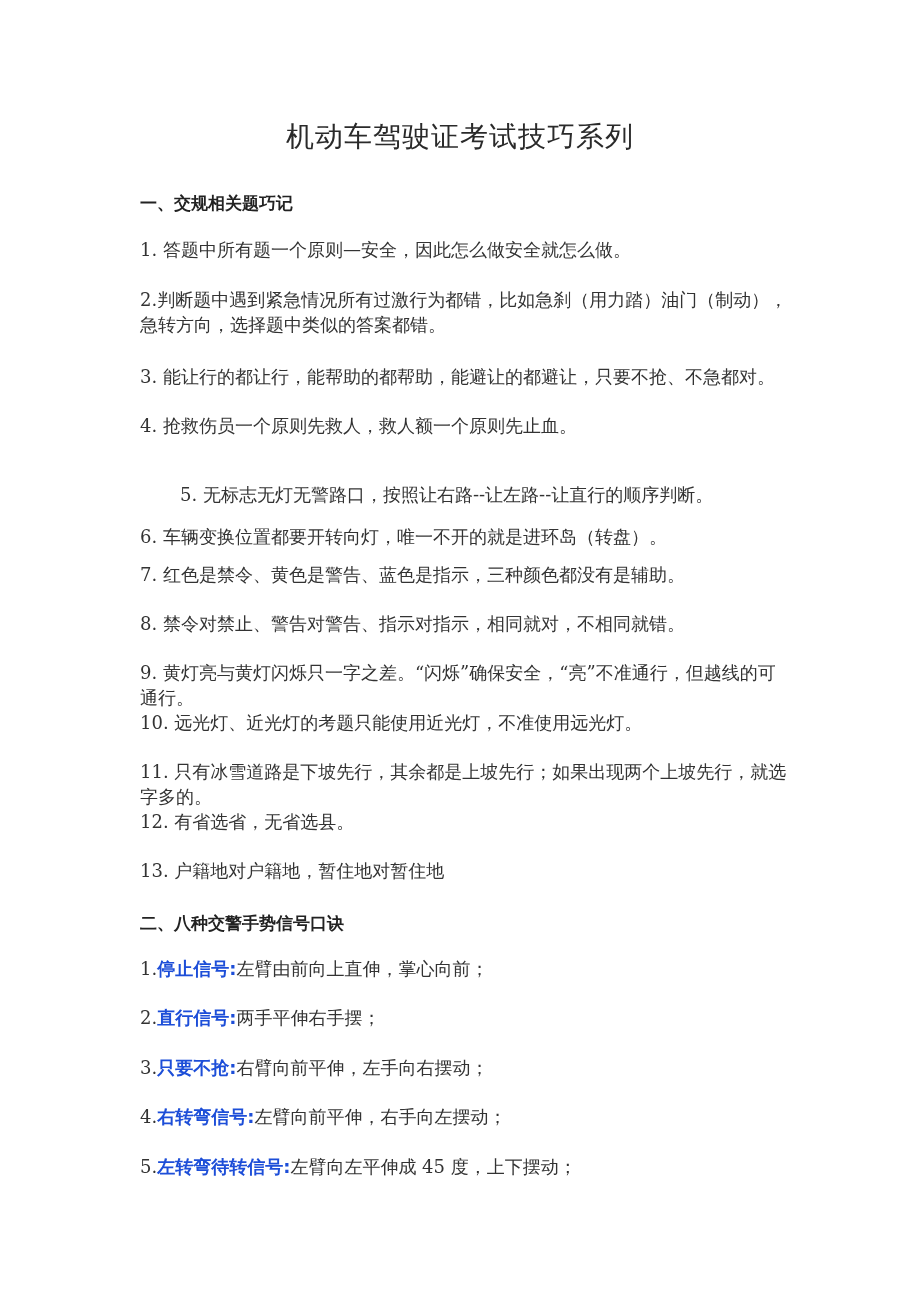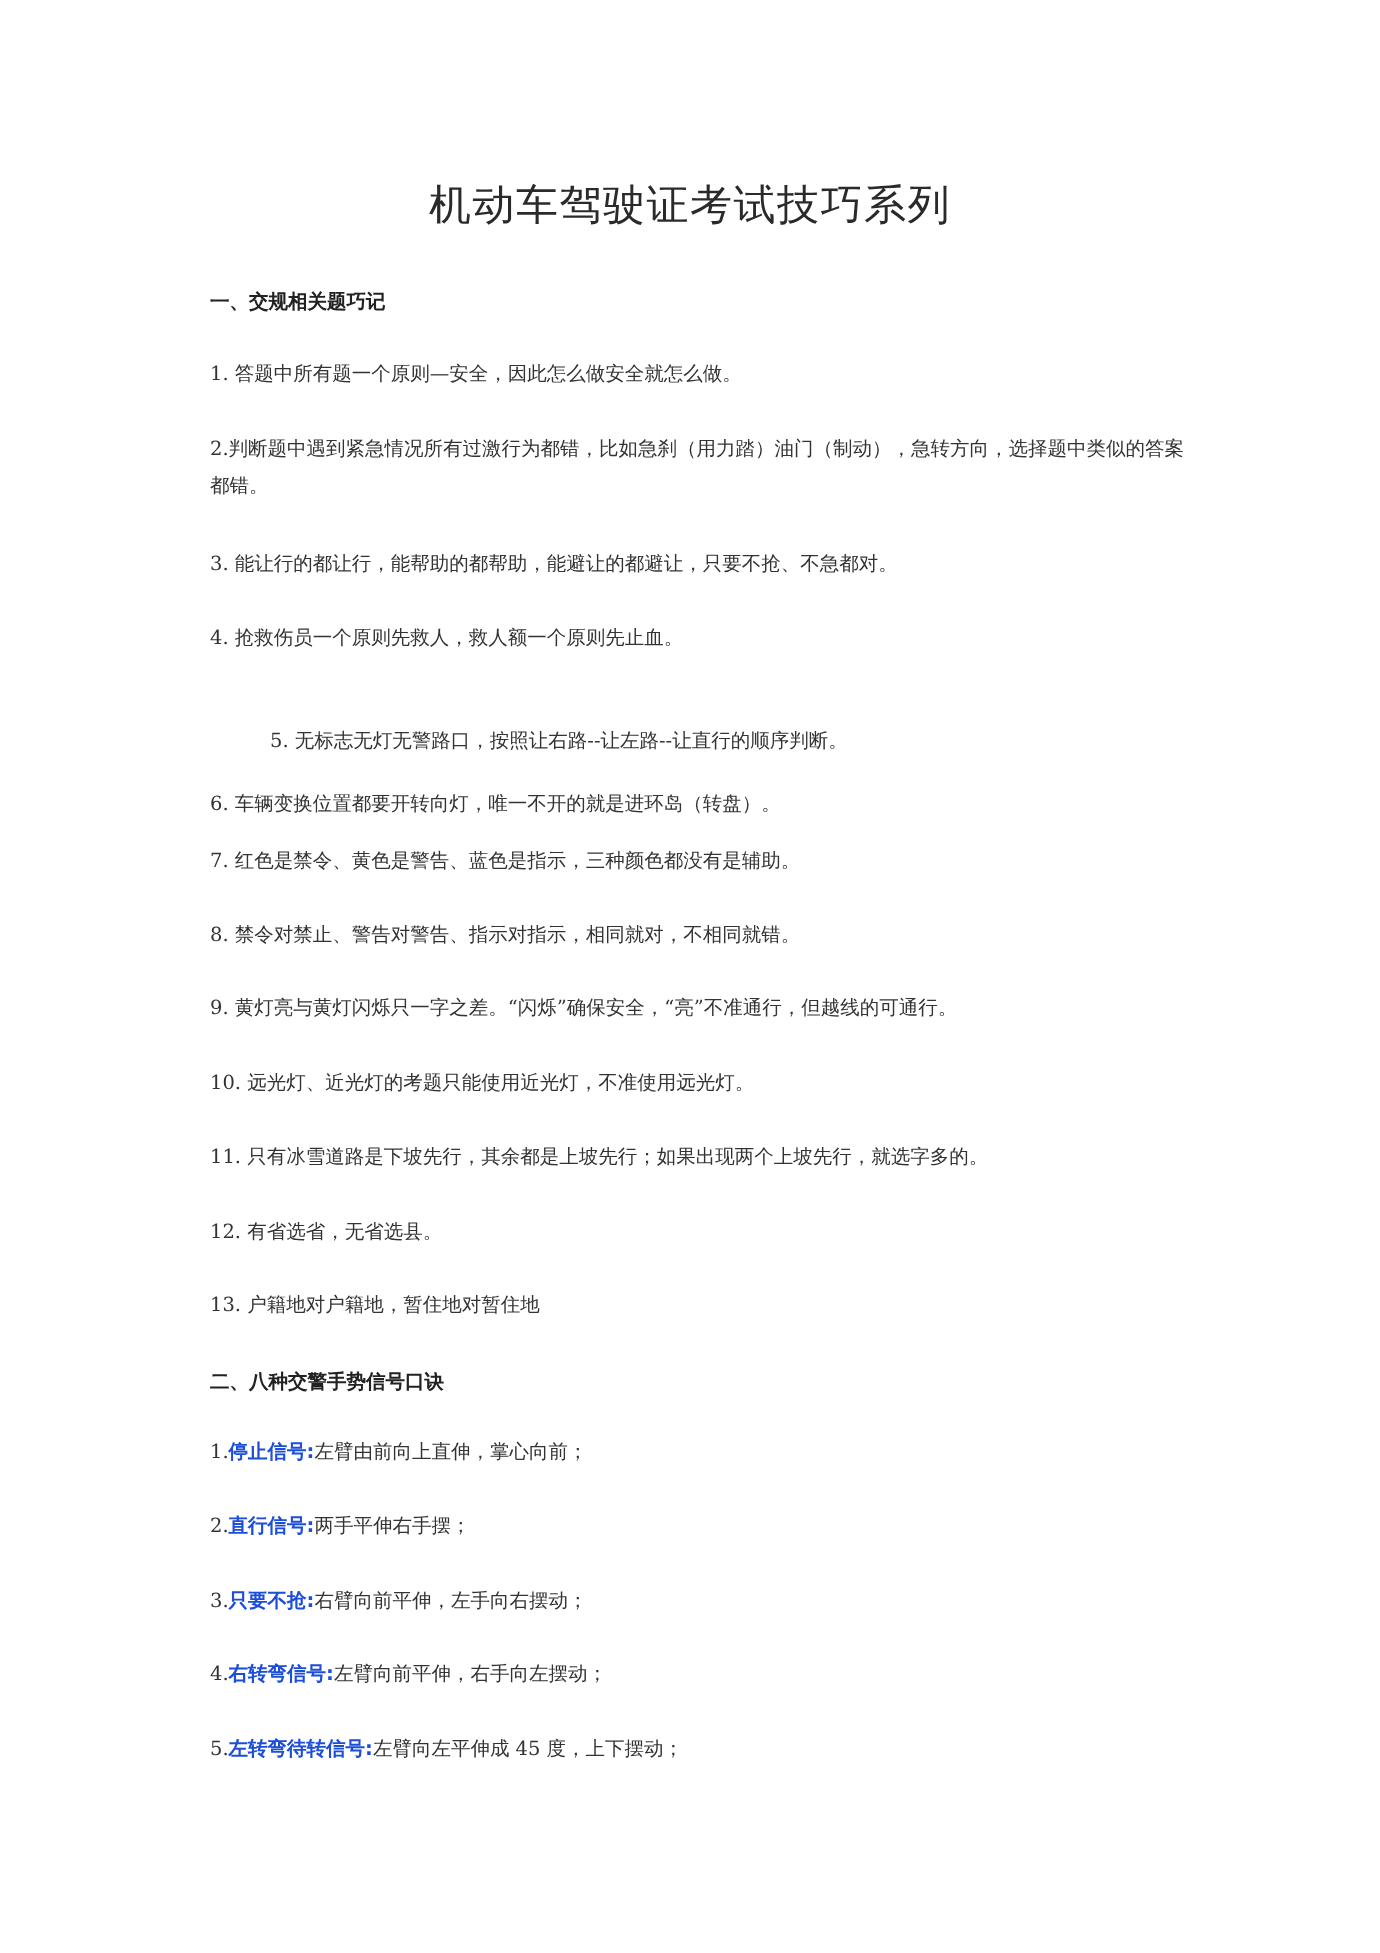--- a/index.html
+++ b/index.html
@@ -2,22 +2,22 @@
 <html><head>
 <meta charset="utf-8">
 <style>
   html, body { margin:0; padding:0; background:#ffffff; }
   body { width:920px; height:1302px; position:relative; overflow:hidden;
          font-family:"DejaVu Serif","Liberation Serif",serif; color:#333333; }
   .page { position:absolute; left:0; top:0; width:920px; height:1302px;padding-left:20px; }
   .title { position:absolute; left:0; width:920px; top:118px; text-align:center;
            font-family:"DejaVu Sans","Liberation Sans",sans-serif; font-size:28px; color:#2a2a2a; letter-spacing:1px; }
   .heading { position:absolute; left:140px; font-family:"DejaVu Sans","Liberation Sans",sans-serif;
-             font-weight:bold; font-size:13px; color:#222; }
-  .para { position:absolute; left:140px; width:650px; font-size:13px; line-height:25px; color:#333; }
+             font-weight:bold; font-size:17px; color:#222; }
+  .para { position:absolute; left:140px; width:650px; font-size:18px; line-height:25px; color:#333; }
   .b { font-family:"DejaVu Sans","Liberation Sans",sans-serif; font-weight:bold; color:#1d4ed8; }
 </style>
 </head>
 <body>
 
 <div class="page">
   <div class="title">机动车驾驶证考试技巧系列</div>
 
   <div class="heading" style="top:192px;">一、交规相关题巧记</div>
 

